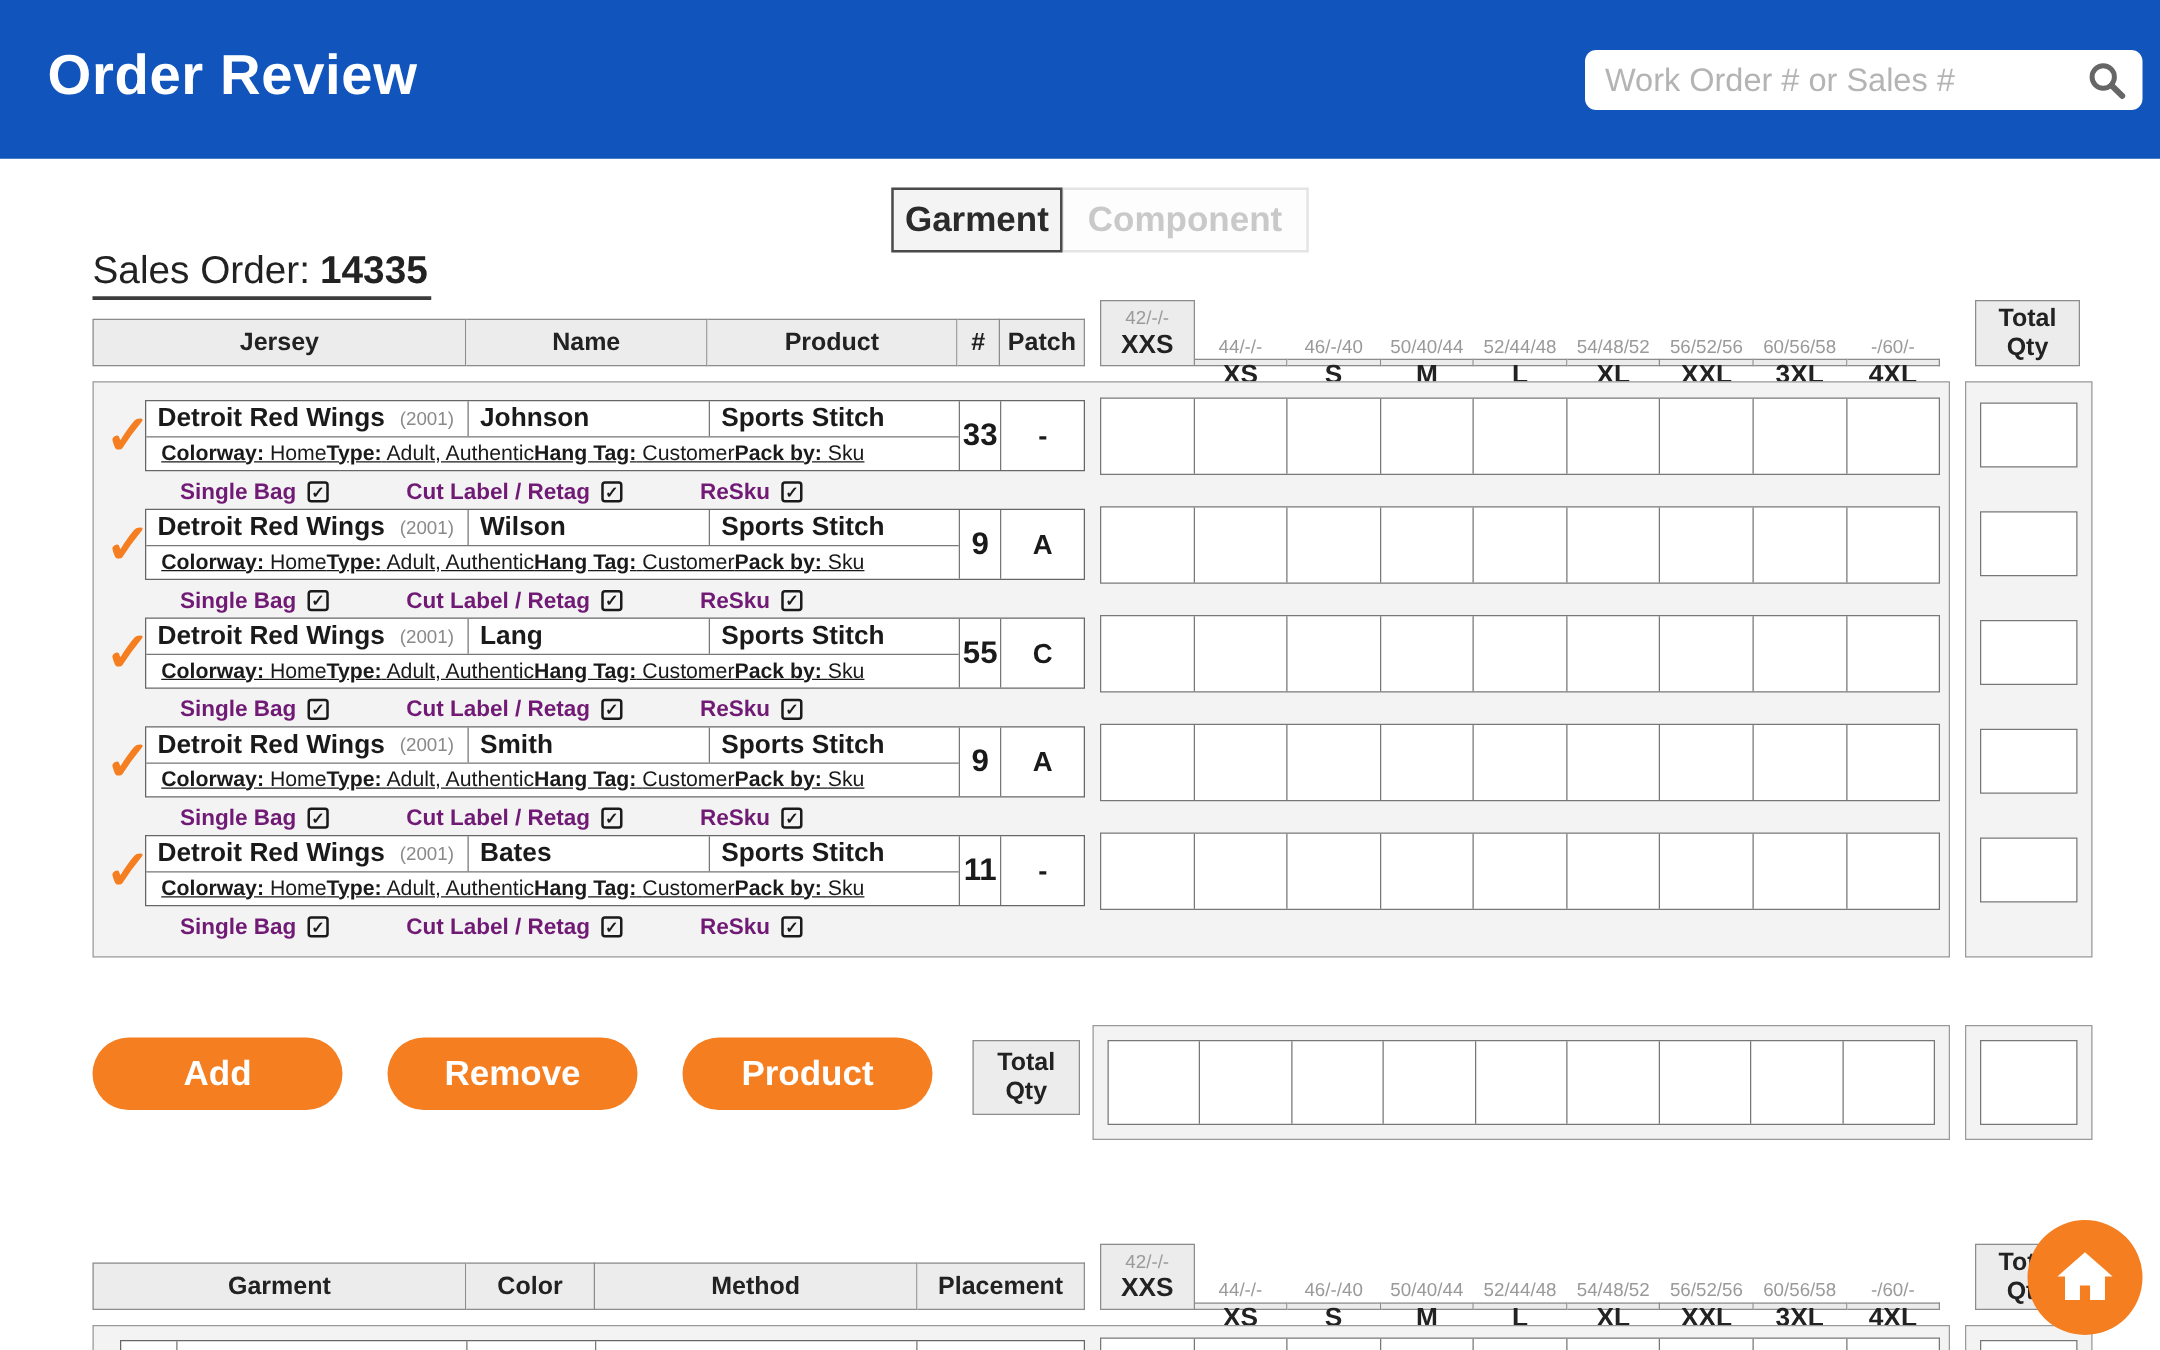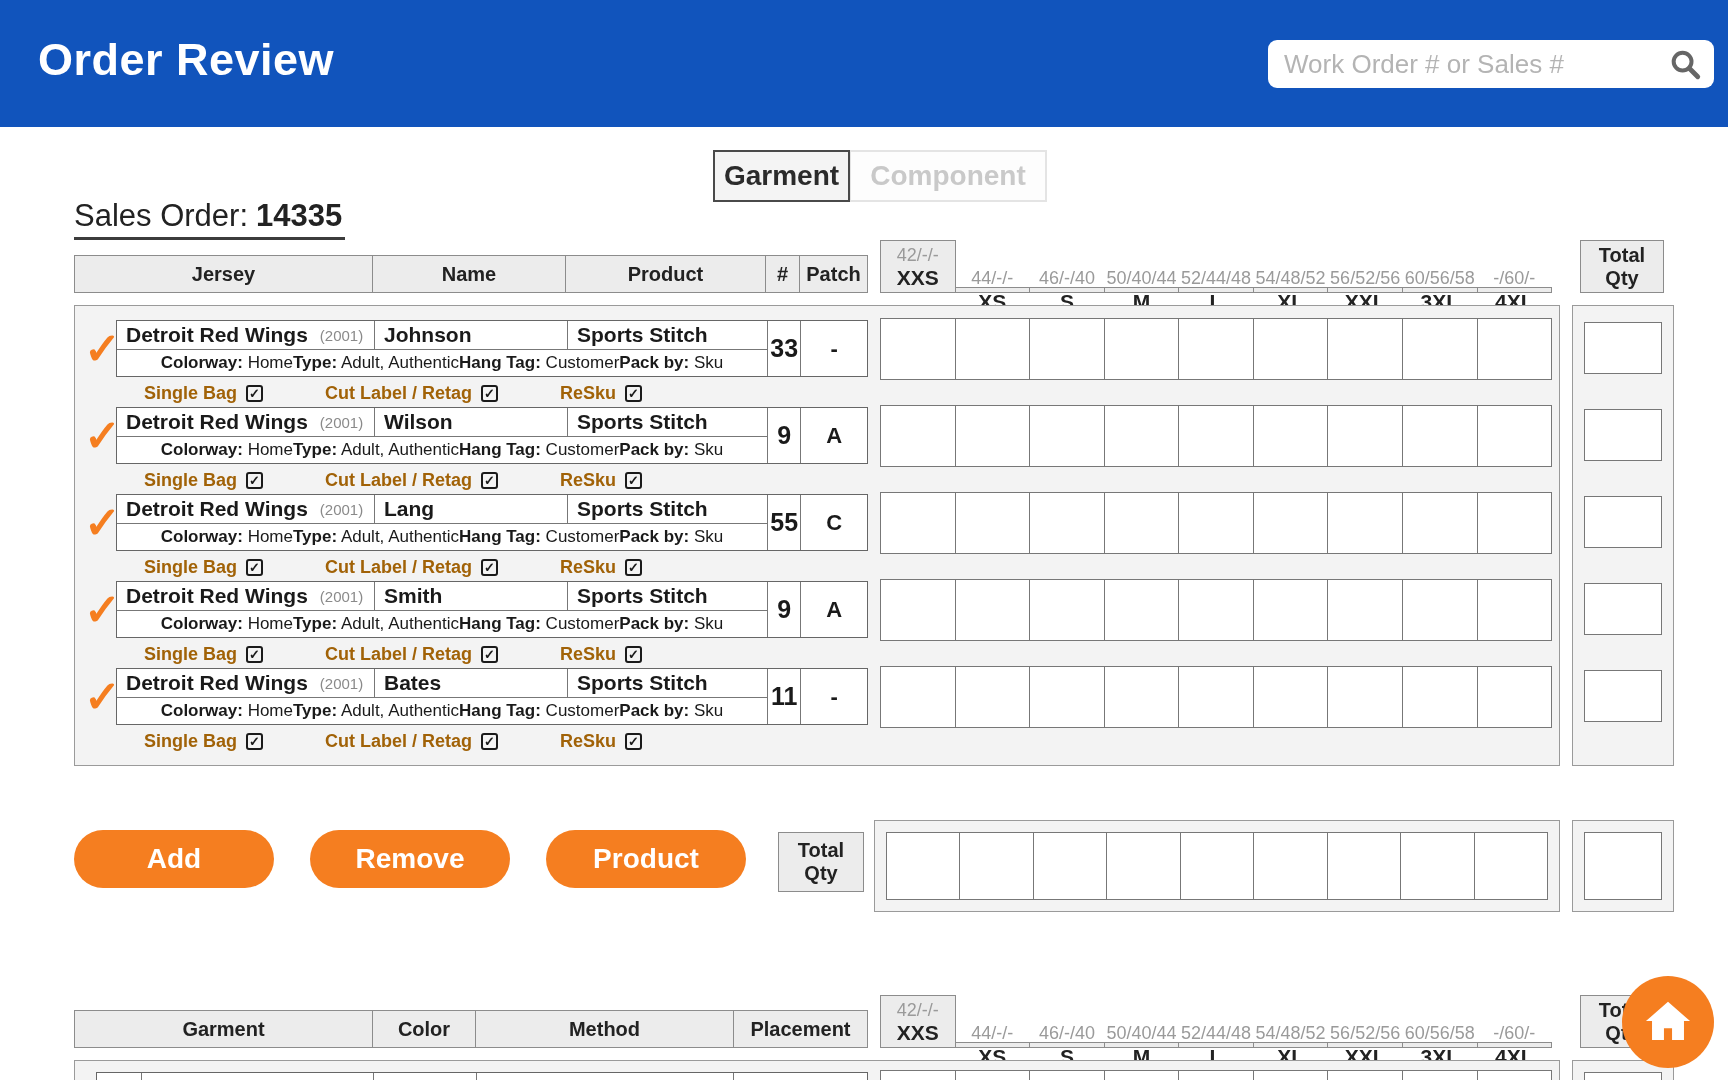--- a/index.html
+++ b/index.html
@@ -29,44 +29,44 @@
   
   .thead { position:absolute; left:74px; display:flex; height:38px; }
   .th { background:#ececec; border:1.5px solid #8c8c8c; display:flex; align-items:center; justify-content:center; font-size:20px; font-weight:600; color:#222; }
   .th + .th { border-left:none; }
   .w-jersey{width:299px;} .w-name{width:193px;} .w-product{width:200px;} .w-num{width:34px;} .w-patch{width:68px;}
   .w-garment{width:299px;} .w-color{width:103px;} .w-method{width:258px;} .w-place{width:134px;}
 
   .sizeheads { position:absolute; left:880px; width:672px; height:53px; display:flex; }
   .shb { flex:1; background:#ececec; border:1.5px solid #8c8c8c; display:flex; flex-direction:column; align-items:center; justify-content:center; }
   .shb + .shb { border-left:none;margin-top:47px; }
-  .shb .spec { font-size:18px; color:#9a9a9a; line-height:1.25; white-space:nowrap; }
+  .shb .spec { font-size:15px; color:#9a9a9a; line-height:1.25; white-space:nowrap; }
   .shb .sz { font-size:21px; font-weight:bold; color:#222; line-height:1.1; }
   .tqhead { position:absolute; left:1580px; width:84px; height:53px; background:#ececec; border:1.5px solid #8c8c8c; display:flex; align-items:center; justify-content:center; text-align:center; font-size:20px; font-weight:600; color:#222; line-height:1.15; }
   .tqhead span, .tqmini span { width:58px; display:block; }
 
   
   .panel { position:absolute; background:#f3f3f3; border:1.5px solid #9a9a9a; }
 
   
   .rowcheck { position:absolute; left:84px; width:34px; height:57px; line-height:57px; text-align:center; font-size:44px; font-weight:bold; color:#f57e20; cursor:pointer; }
   .rowcheck::after { content:"\2713"; }
   .rowbox { position:absolute; left:116px; width:752px; height:57px; background:#fff; border:1.5px solid #666; display:flex; }
   .rb-left { width:650px; }
   .rb-r1 { height:28px; display:flex; }
   .cell { display:flex; align-items:center; padding-left:9px; font-size:21px; font-weight:bold; color:#1a1a1a; white-space:nowrap; overflow:hidden; }
   .c-jersey{ width:257px; } .c-name{ width:193px; border-left:1px solid #777; } .c-product{ width:200px; border-left:1px solid #777; }
   .year { font-size:15px; color:#8a8a8a; font-weight:400; margin-left:12px; }
-  .rb-r2 { height:26px; border-top:1px solid #777; display:flex; align-items:center; justify-content:center; padding:0 12px; font-size:17px; color:#1a1a1a; white-space:nowrap; }
+  .rb-r2 { height:26px; border-top:1px solid #777; display:flex; align-items:center; justify-content:flex-start; padding:0 12px; font-size:17px; color:#1a1a1a; white-space:nowrap;text-decoration:underline; }
   .rb-r2 b { font-weight:bold; }
   .rb-num { width:34px; border-left:1px solid #777; display:flex; align-items:center; justify-content:center; font-size:25px; font-weight:bold; color:#1a1a1a; }
   .rb-patch { width:68px; border-left:1px solid #777; display:flex; align-items:center; justify-content:center; font-size:22px; font-weight:bold; color:#1a1a1a; }
 
   .opts { position:absolute; left:144px; height:24px; display:flex; align-items:center; gap:62px; }
-  .opt { display:flex; align-items:center; font-size:18px; font-weight:600; color:#a16207; white-space:nowrap; }
+  .opt { display:flex; align-items:center; font-size:18px; font-weight:600; color:#701a75; white-space:nowrap; }
   .cb { width:17px; height:17px; border:2px solid #1a1a1a; border-radius:3px; margin-left:9px; display:flex; align-items:center; justify-content:center; cursor:pointer; }
   .cb::after { content:"\2713"; font-size:13px; font-weight:bold; color:#1a1a1a; line-height:1; }
 
   .sizegrid { position:absolute; left:880px; width:672px; height:62px; background:#fff; border:1.5px solid #777; display:flex; }
   .sizegrid i { flex:1; border-right:1px solid #777; display:block; }
   .sizegrid i:last-child { border-right:none; }
   .totbox { position:absolute; left:1584px; width:78px; height:52px; background:#fff; border:1.5px solid #777; }
 
   
   .btn { position:absolute; top:830px; width:200px; height:58px; background:#f57e20; border:none; border-radius:29px; color:#fff; font-size:28px; font-weight:bold; font-family:inherit; display:flex; align-items:center; justify-content:center; cursor:pointer; }

